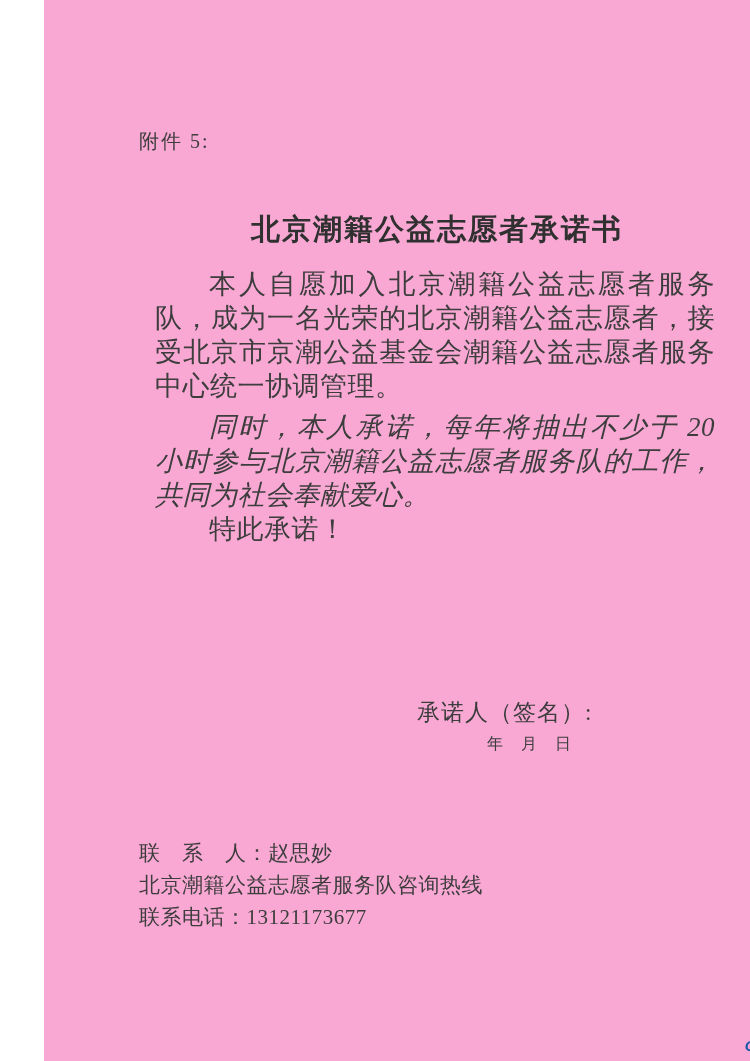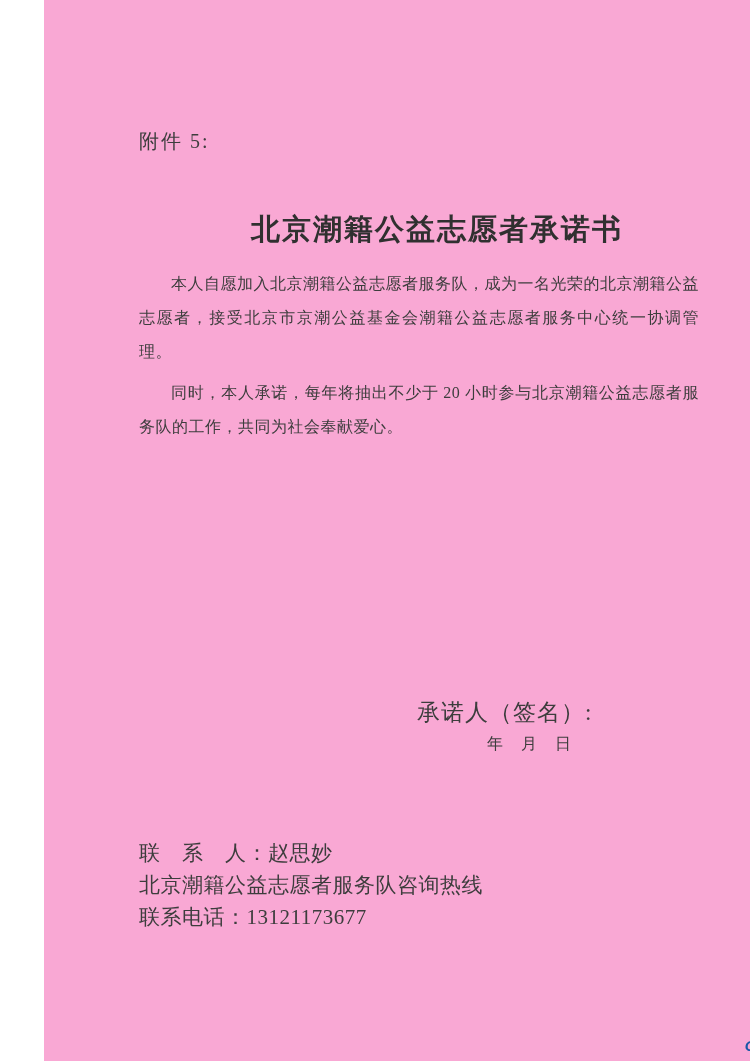--- a/index.html
+++ b/index.html
@@ -32,34 +32,35 @@
     padding-left: 36px;
     box-sizing: border-box;
     text-align: center;
     font-size: 29px;
     font-weight: bold;
     color: #303030;
     letter-spacing: 2px;
   }
   .body-text {
     position: absolute;
-    left: 95px;
+    left: 111px;
     top: 267px;
     width: 560px;
-    font-size: 16px;
+    font-size: 27px;
     line-height: 34px;
     letter-spacing: 0.5px;
     text-align: justify;
   }
   .body-text p {
     margin: 0;
     text-indent: 2em;
   }
   .body-text p.para-2 {
     margin-top: 7px;
+    font-style: italic;
   }
   .sig-line-1 {
     position: absolute;
     left: 373px;
     top: 697px;
     font-size: 23px;
     letter-spacing: 1px;
   }
   .sig-line-2 {
     position: absolute;
@@ -96,20 +97,21 @@
 
 <div class="page" style="color: rgb(61, 61, 61); background: #f9a8d4; margin-left: 44px;">
 
   <div class="attachment-label">附件 5:</div>
 
   <h1 class="doc-title">北京潮籍公益志愿者承诺书</h1>
 
   <div class="body-text">
     <p class="para-1">本人自愿加入北京潮籍公益志愿者服务队，成为一名光荣的北京潮籍公益志愿者，接受北京市京潮公益基金会潮籍公益志愿者服务中心统一协调管理。</p>
     <p class="para-2">同时，本人承诺，每年将抽出不少于 20 小时参与北京潮籍公益志愿者服务队的工作，共同为社会奉献爱心。</p>
+    <p class="para-3">特此承诺！</p>
   </div>
 
   <div class="sig-line-1">承诺人（签名）:</div>
 
   <div class="sig-line-2">年　月　日</div>
 
   <div class="contact-block">
     <div>联　系　人：赵思妙</div>
     <div>北京潮籍公益志愿者服务队咨询热线</div>
     <div>联系电话：13121173677</div>

